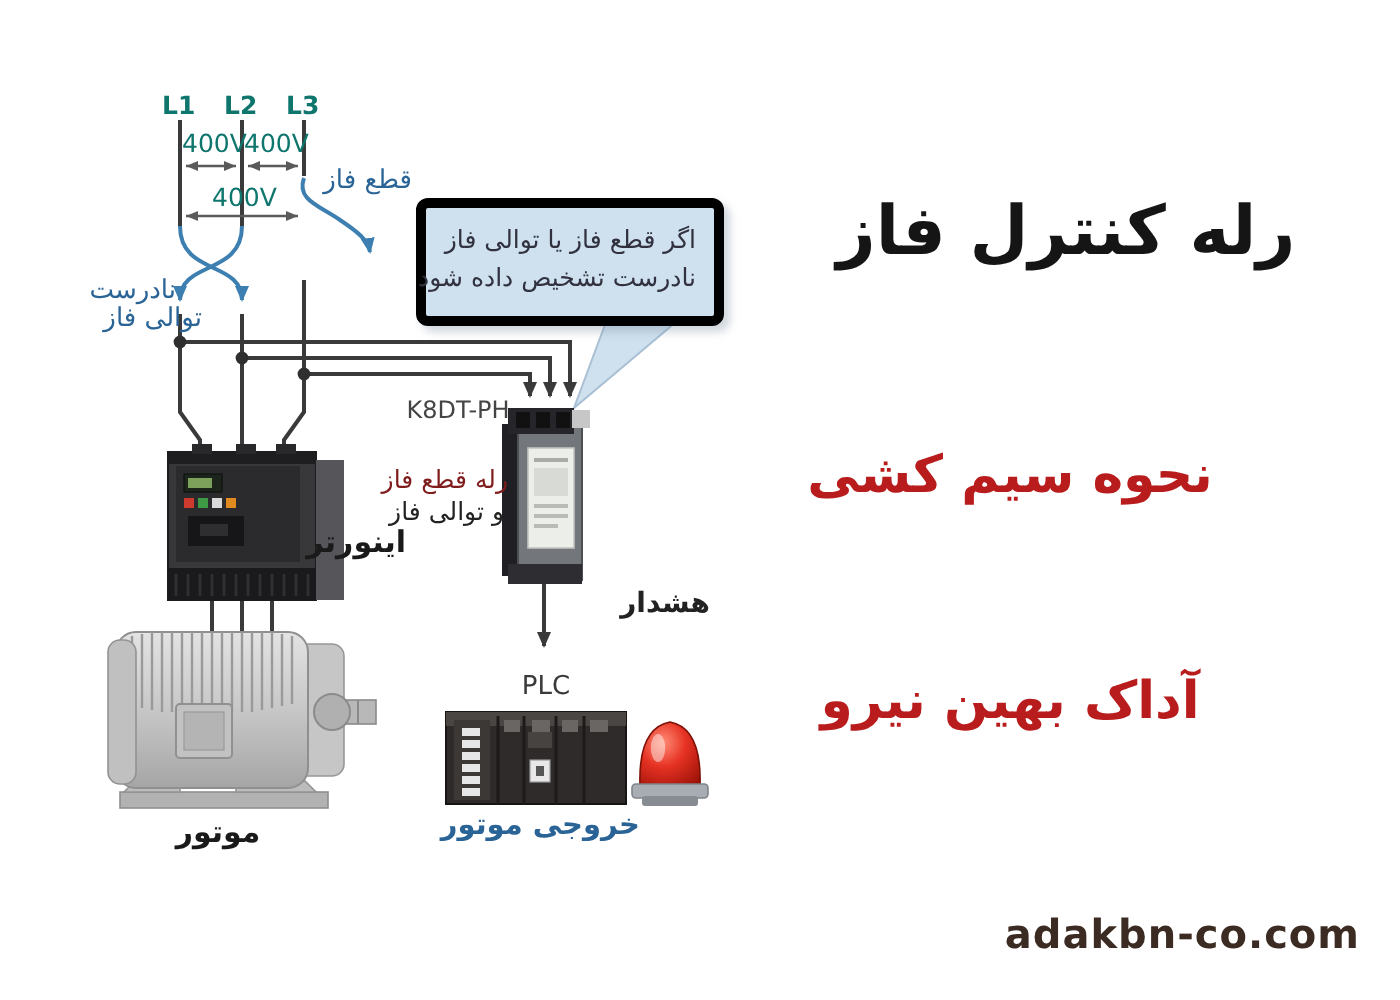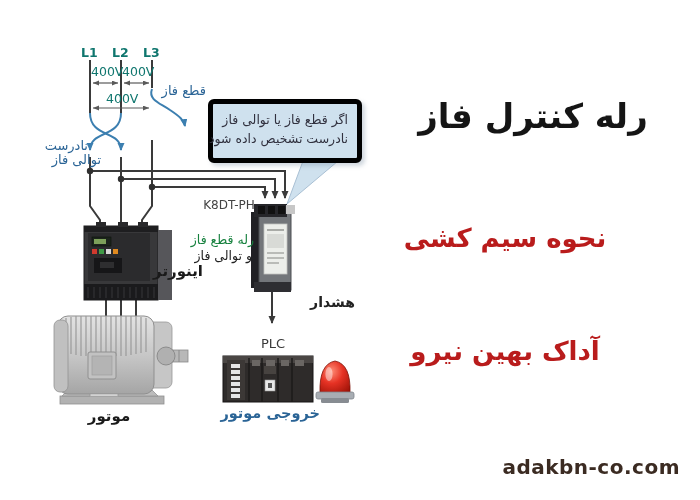--- a/index.html
+++ b/index.html
@@ -231,21 +231,21 @@
   <div class="lbl blue fa" style="left:160px;top:84px;width:46px;font-size:13px;">قطع فاز</div>
   <div class="lbl blue fa right" style="left:40px;top:117px;width:61px;font-size:13px;margin-top:36px;">توالی فاز</div>
   <div class="lbl blue fa right" style="left:36px;top:139px;width:52px;font-size:13px;">نادرست</div>
 
   <div id="callout">
     <div class="c-line">اگر قطع فاز یا توالی فاز</div>
     <div class="c-line">نادرست تشخیص داده شود</div>
   </div>
 
   <div class="lbl center" style="left:202px;top:199px;width:54px;font-size:12px;color:#444;">K8DT-PH</div>
-  <div class="lbl fa right" style="left:196px;top:233px;width:58px;font-size:12.5px;color:#15803d;">رله قطع فاز</div>
+  <div class="lbl fa right" style="left:196px;top:233px;width:58px;font-size:12.5px;color:#7f1d1d;">رله قطع فاز</div>
   <div class="lbl fa right" style="left:196px;top:249px;width:56px;font-size:12.5px;color:#222;">و توالی فاز</div>
 
   <div class="lbl fa" style="left:299px;top:295px;width:56px;font-size:14px;color:#222;font-weight:600;">هشدار</div>
   <div class="lbl center" style="left:255px;top:337px;width:36px;font-size:13px;color:#3a3a3a;">PLC</div>
   <div class="lbl fa center blue bold" style="left:228px;top:406px;width:92px;font-size:14.5px;">خروجی موتور</div>
 
   <div class="lbl fa bold" style="left:155px;top:263px;width:48px;font-size:15px;color:#1a1a1a;">اینورتر</div>
   <div class="lbl fa center bold" style="left:80px;top:408px;width:58px;font-size:15px;color:#1a1a1a;">موتور</div>
 
   <div class="title-main">رله کنترل فاز</div>

